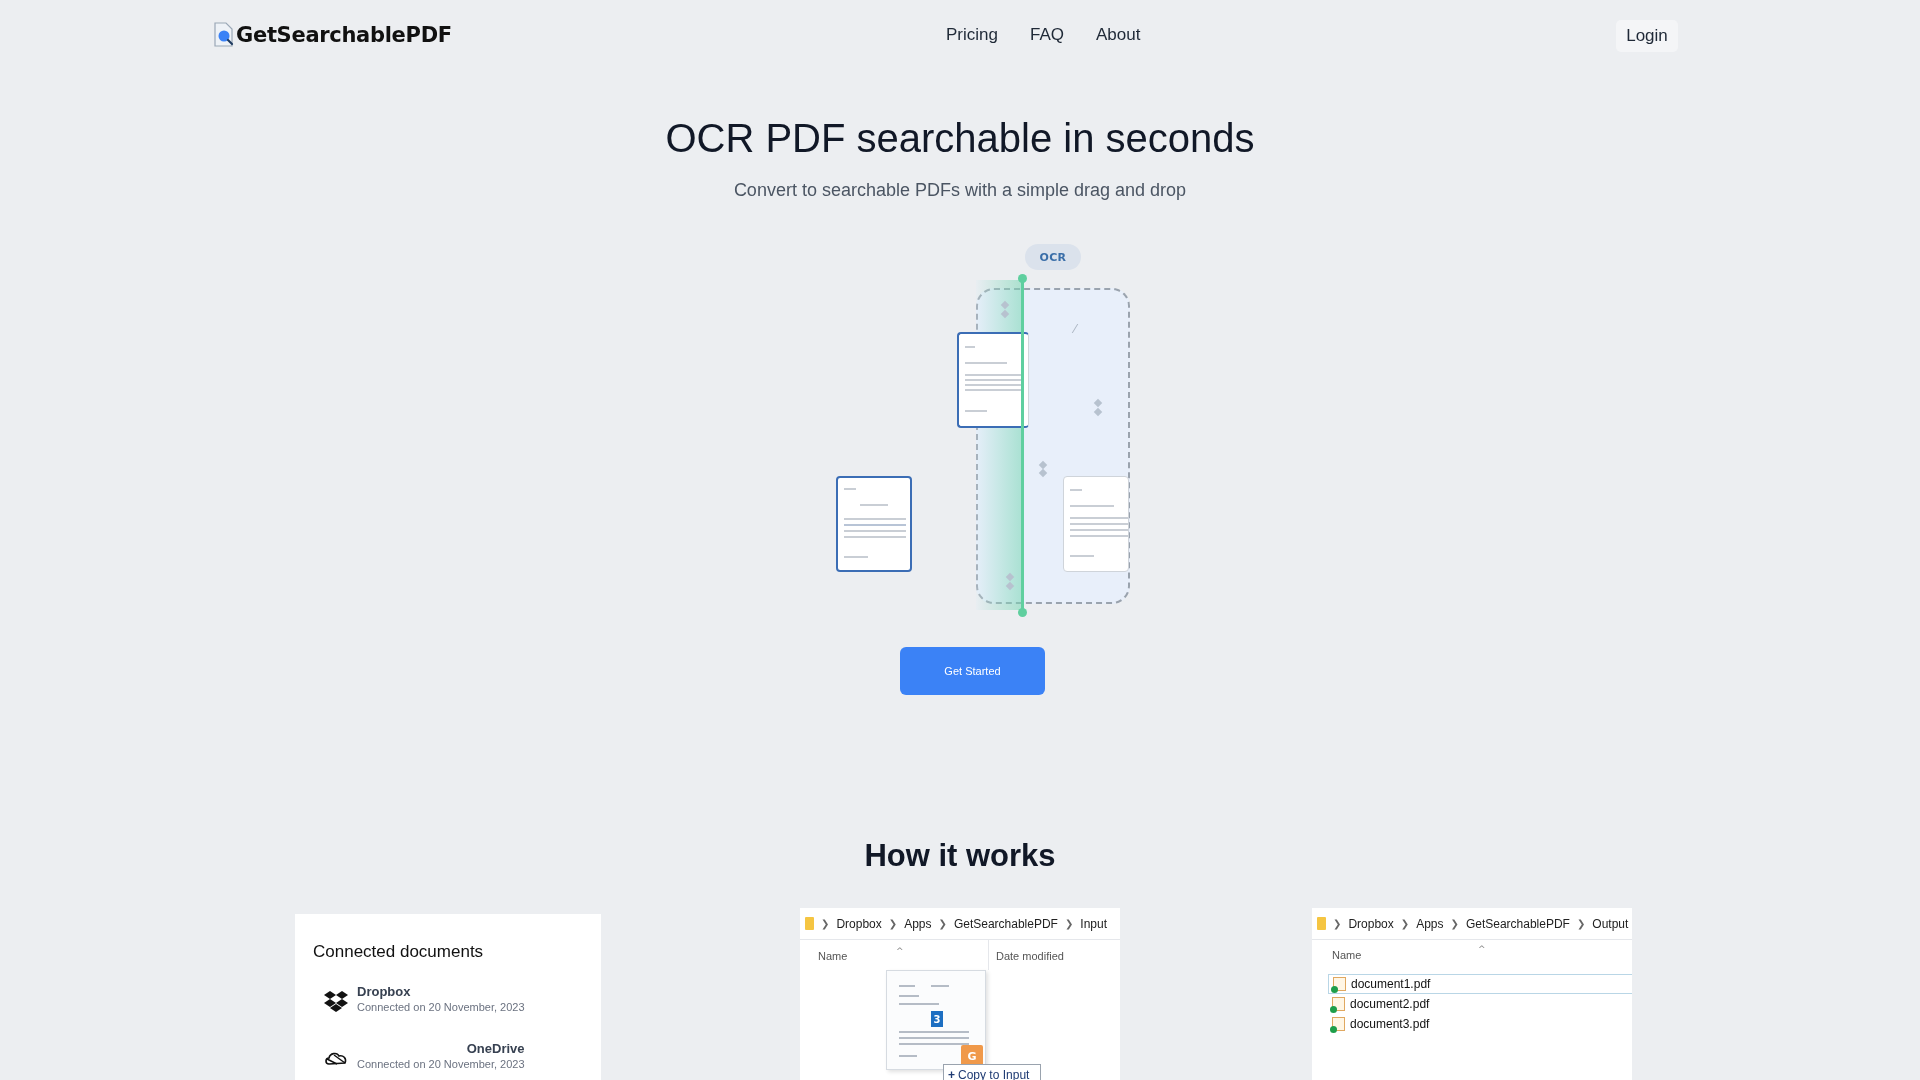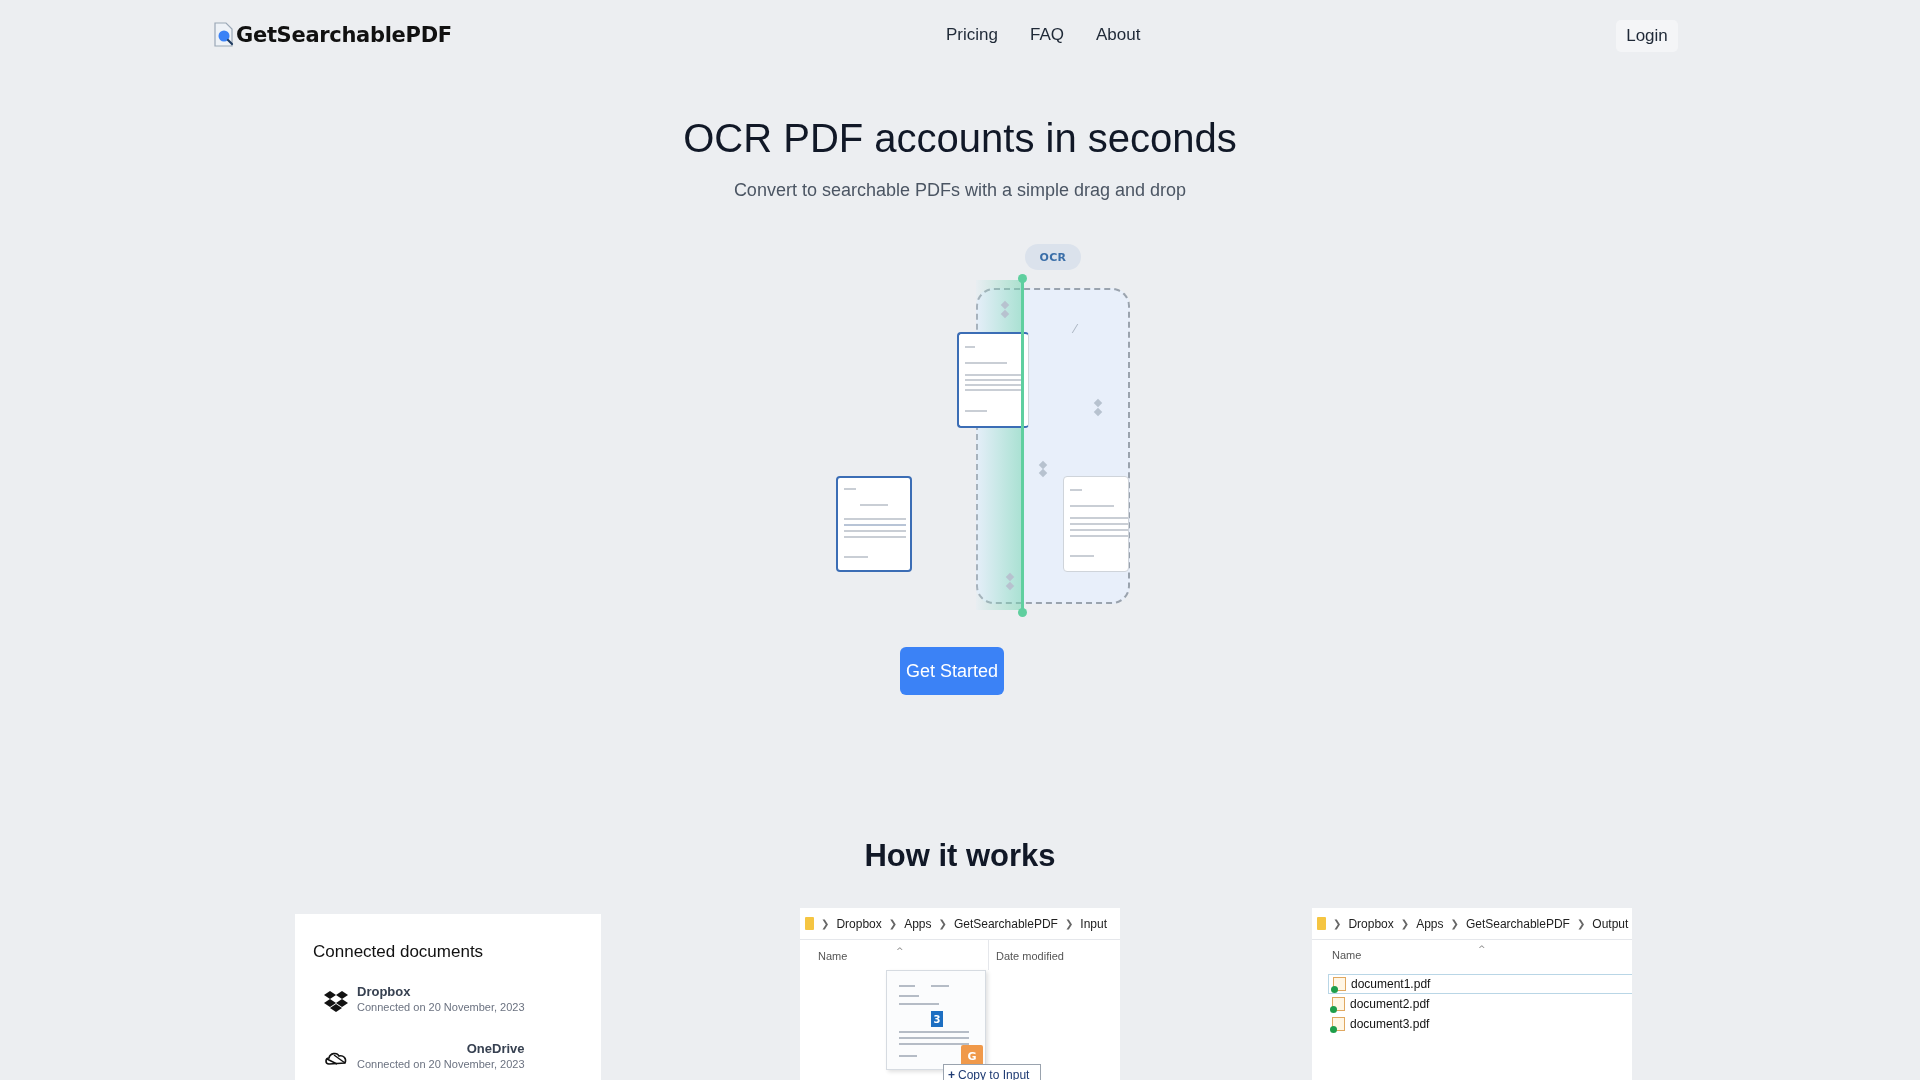--- a/index.html
+++ b/index.html
@@ -51,23 +51,23 @@
     .scan-dot { position: absolute; width: 9px; height: 9px; border-radius: 50%; background: #5fcf9f; left: 278px; }
     .doc {
       position: absolute; background: #ffffff; border-radius: 4px;
     }
     .doc.left { left: 96px; top: 236px; width: 76px; height: 96px; border: 2px solid #3b6db5; }
     .doc.mid { left: 217px; top: 92px; width: 72px; height: 96px; border: 2px solid #3b6db5; border-right: 1px solid #d1d5db; }
     .doc.right { left: 323px; top: 236px; width: 66px; height: 96px; border: 1px solid #cfd4da; }
     .doc .ln { position: absolute; height: 2px; background: #c9ced5; }
     .sparkle { position: absolute; width: 6px; height: 6px; background: #b7c2cf; transform: rotate(45deg); }
     .btn-primary {
-      position: absolute; left: 900px; top: 647px; width: 104px; height: 48px;
+      position: absolute; left: 900px; top: 647px; width: 145px; height: 48px;
       background: #3b82f6; border-radius: 6px; border: none; color: #fff;
-      font-family: "Liberation Sans", sans-serif; font-size: 18px; cursor: pointer;
+      font-family: "Liberation Sans", sans-serif; font-size: 11px; cursor: pointer;
     }
     
     .how-title {
       position: absolute; top: 838px; left: 0; width: 1920px; text-align: center;
       font-family: "Liberation Sans", sans-serif; font-size: 31px; color: #111827;
     }
     .card { position: absolute; background: #fff; overflow: hidden; }
     .card1 { left: 295px; top: 914px; width: 306px; height: 170px; }
     .card1 .title { position: absolute; left: 18px; top: 28px; font-family: "Liberation Sans", sans-serif; font-size: 17px; color: #111; }
     .acct { position: absolute; left: 28px; display: flex; gap: 8px; }
@@ -122,21 +122,21 @@
     <span class="logo-text">GetSearchablePDF</span>
   </div>
   <nav class="nav">
     <a>Pricing</a>
     <a>FAQ</a>
     <a>About</a>
   </nav>
   <button class="login-btn">Login</button>
 </header>
 
-<h1 class="hero-title">OCR PDF accounts in seconds</h1>
+<h1 class="hero-title">OCR PDF searchable in seconds</h1>
 <p class="hero-sub">Convert to searchable PDFs with a simple drag and drop</p>
 
 <div class="illus">
   <div class="ocr-pill">OCR</div>
   <div class="scan-zone"></div>
   <div class="scan-glow"></div>
 
   <div class="doc left">
     <div class="ln" style="left:6px;top:10px;width:12px;"></div>
     <div class="ln" style="left:22px;top:26px;width:28px;"></div>

